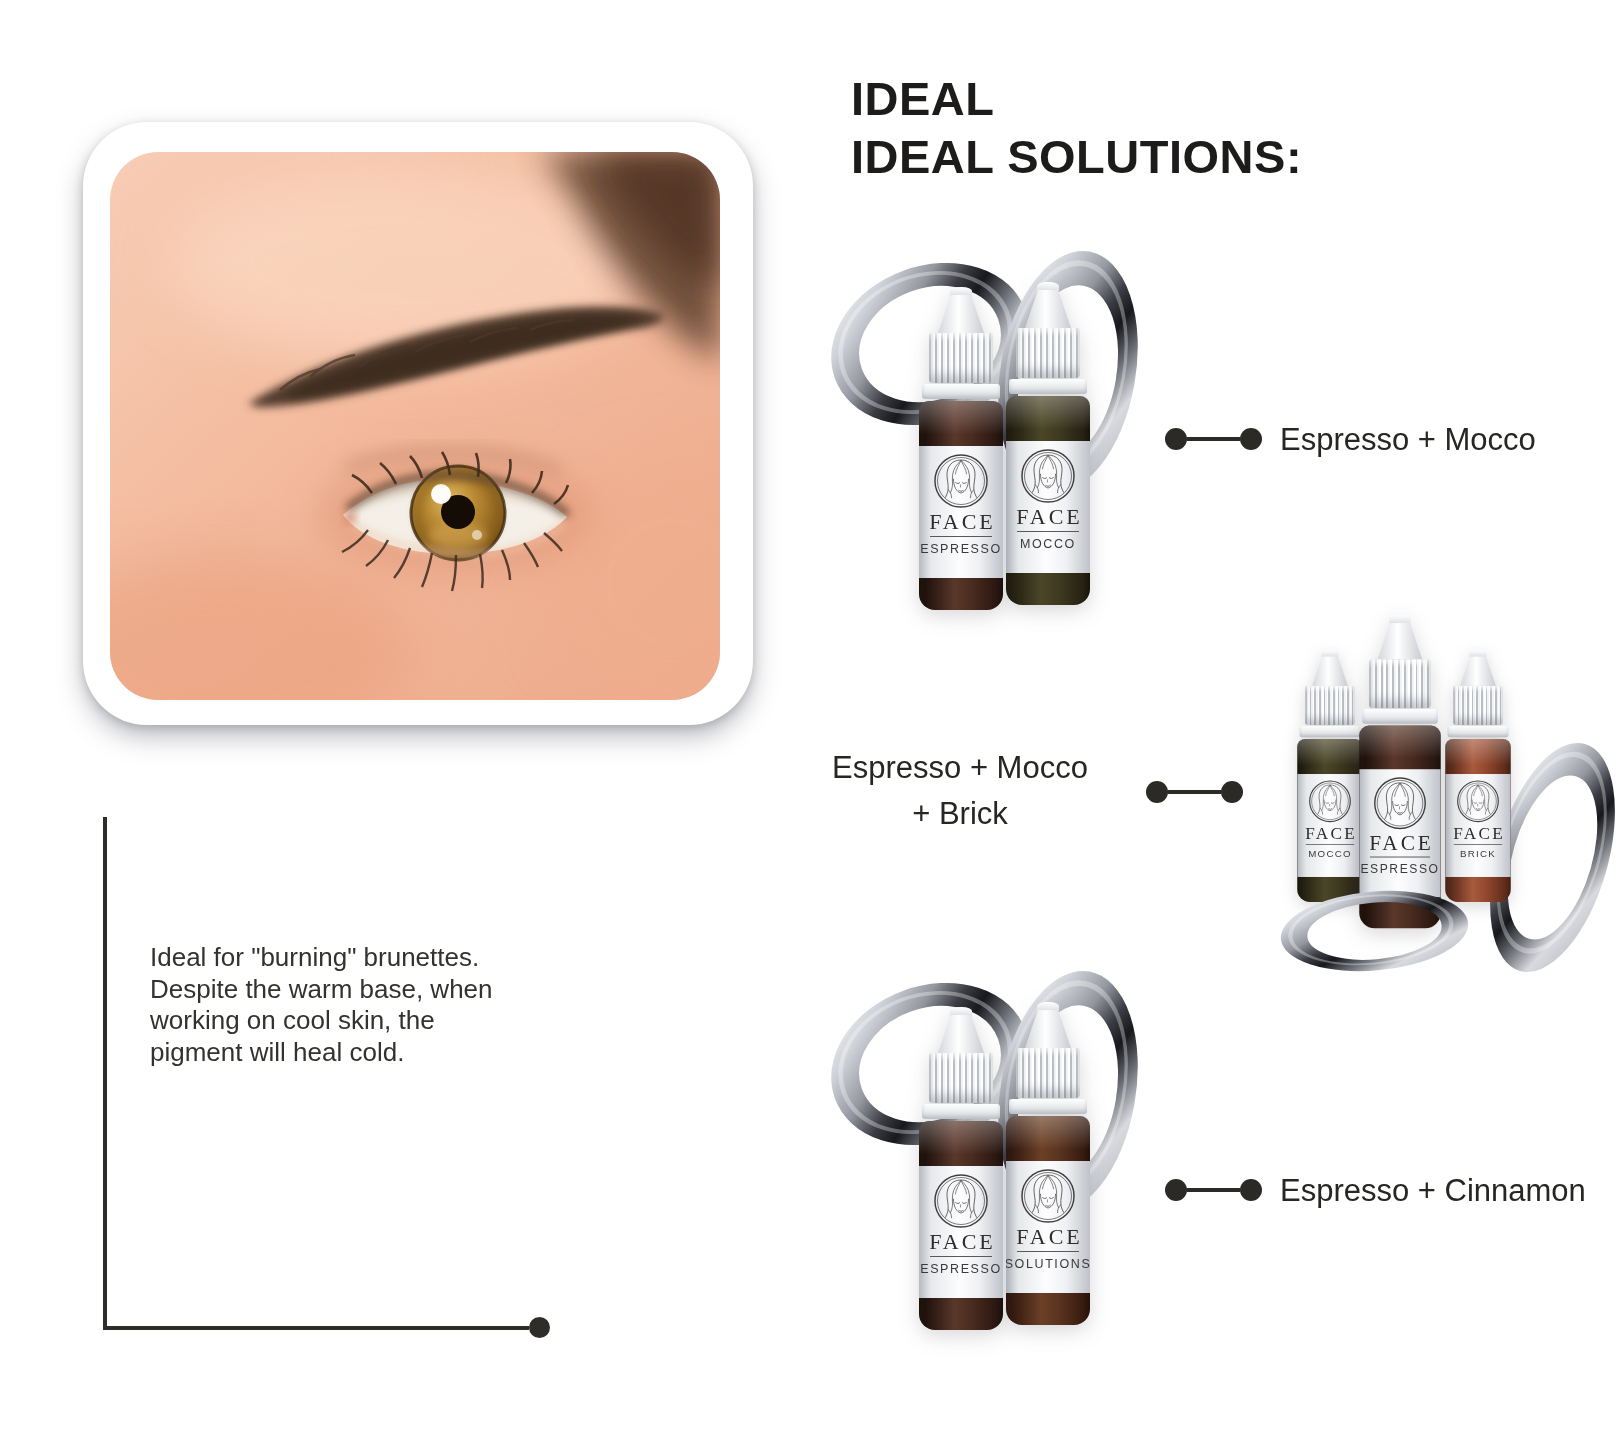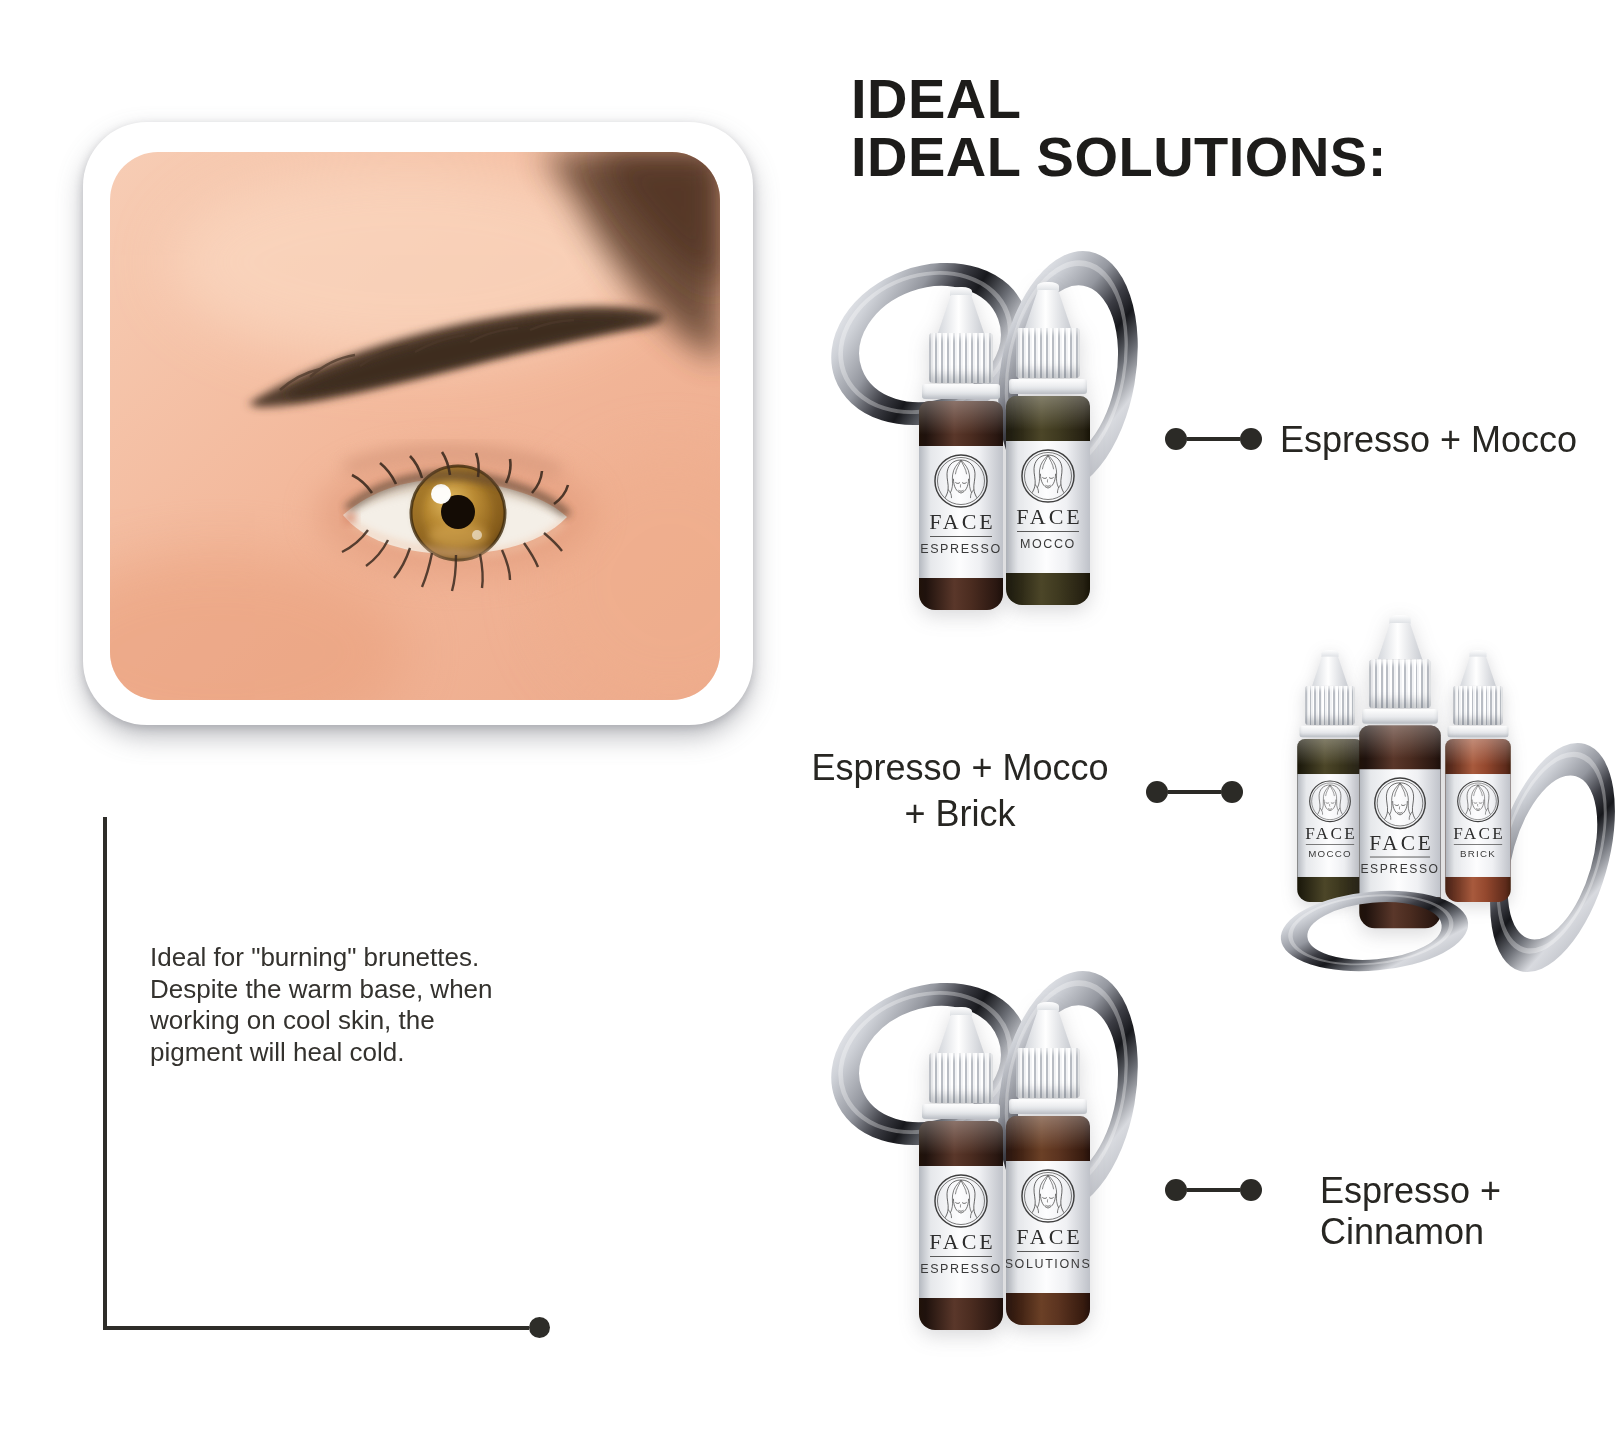--- a/index.html
+++ b/index.html
@@ -6,21 +6,21 @@
   .page{position:relative;width:1620px;height:1436px;background:#ffffff;overflow:hidden;
         font-family:"Liberation Sans",sans-serif;}
 
   
   .photo-card{position:absolute;left:83px;top:122px;width:670px;height:603px;background:#ffffff;
               border-radius:64px;box-shadow:0 12px 26px rgba(100,102,112,.42),0 3px 8px rgba(100,102,112,.28);}
   .photo-clip{position:absolute;left:27px;top:30px;width:610px;height:548px;border-radius:48px;overflow:hidden;}
   .photo-clip svg{display:block;width:610px;height:548px;}
 
   
-  .heading{position:absolute;left:851px;top:70px;margin:0;font-size:56px;font-weight:bold;
+  .heading{position:absolute;left:851px;top:70px;margin:0;font-size:47px;font-weight:bold;
            line-height:58px;letter-spacing:.5px;color:#1d1c1a;}
   .heading span{display:block;}
 
   
   .group{position:absolute;width:360px;height:415px;}
   .g1{left:795px;top:230px;}
   .g2{left:1215px;top:585px;width:410px;}
   .g3{left:795px;top:950px;}
 
   .ring{position:absolute;z-index:1;}
@@ -68,24 +68,24 @@
   .shade{font-size:12.5px;letter-spacing:1.6px;color:#3a3a3a;margin-top:5px;white-space:nowrap;}
 
   
   .connector{position:absolute;display:flex;align-items:center;}
   .c1{left:1165px;top:428px;}
   .c2{left:1146px;top:781px;}
   .c3{left:1165px;top:1179px;}
   .dot{width:22px;height:22px;border-radius:50%;background:#2b2a26;}
   .cline{width:53px;height:4px;background:#2b2a26;}
 
-  .sol-label{position:absolute;font-size:36px;line-height:41px;color:#272622;white-space:pre-line;}
+  .sol-label{position:absolute;font-size:31px;line-height:41px;color:#272622;white-space:pre-line;}
   .l1{left:1280px;top:419px;}
   .l2{left:795px;top:745px;width:330px;text-align:center;line-height:46px;}
-  .l3{left:1320px;top:1170px;}
+  .l3{left:1280px;top:1170px;}
 
   
   .note{position:absolute;left:150px;top:942px;font-size:26px;line-height:31.5px;color:#34322e;}
   .note p{margin:0;white-space:pre-line;}
   .note p + p{margin-top:31px;}
 
   
   .guide-v{position:absolute;left:103px;top:817px;width:4px;height:513px;background:#2e2d29;}
   .guide-h{position:absolute;left:103px;top:1326px;width:426px;height:4px;background:#2e2d29;}
   .guide-dot{position:absolute;left:529px;top:1317px;width:21px;height:21px;border-radius:50%;background:#2e2d29;}

